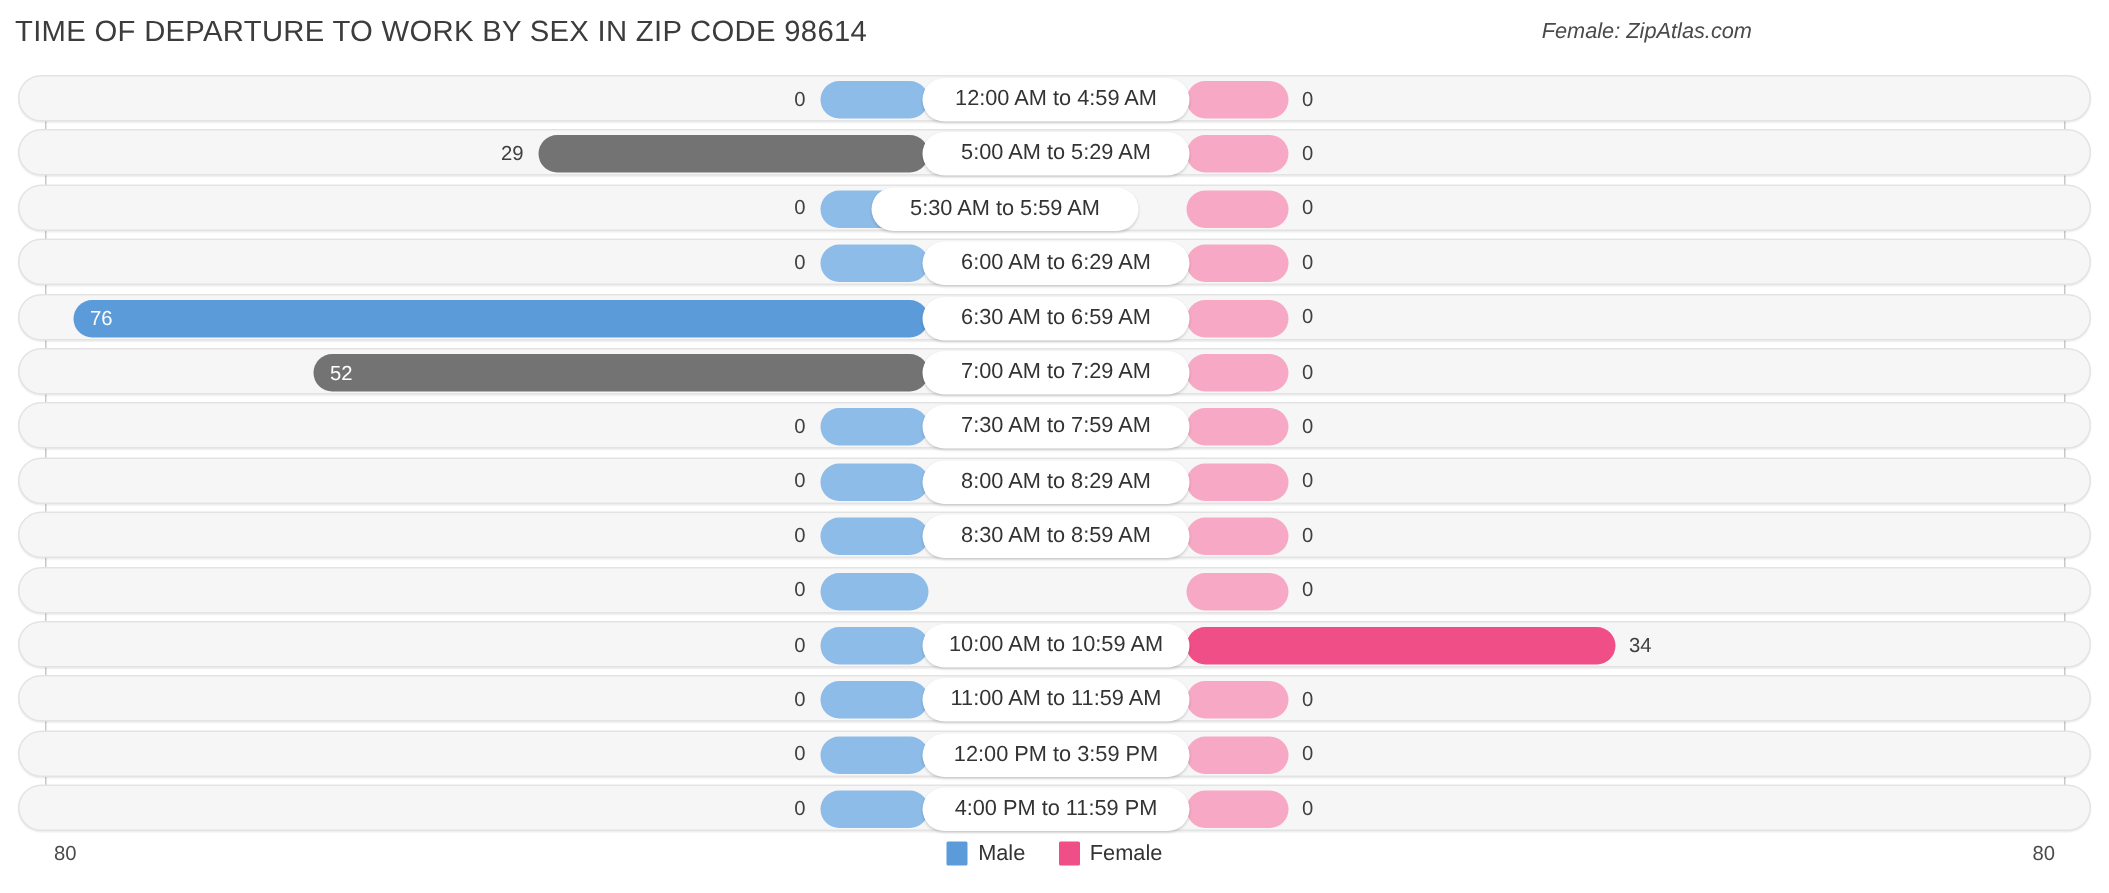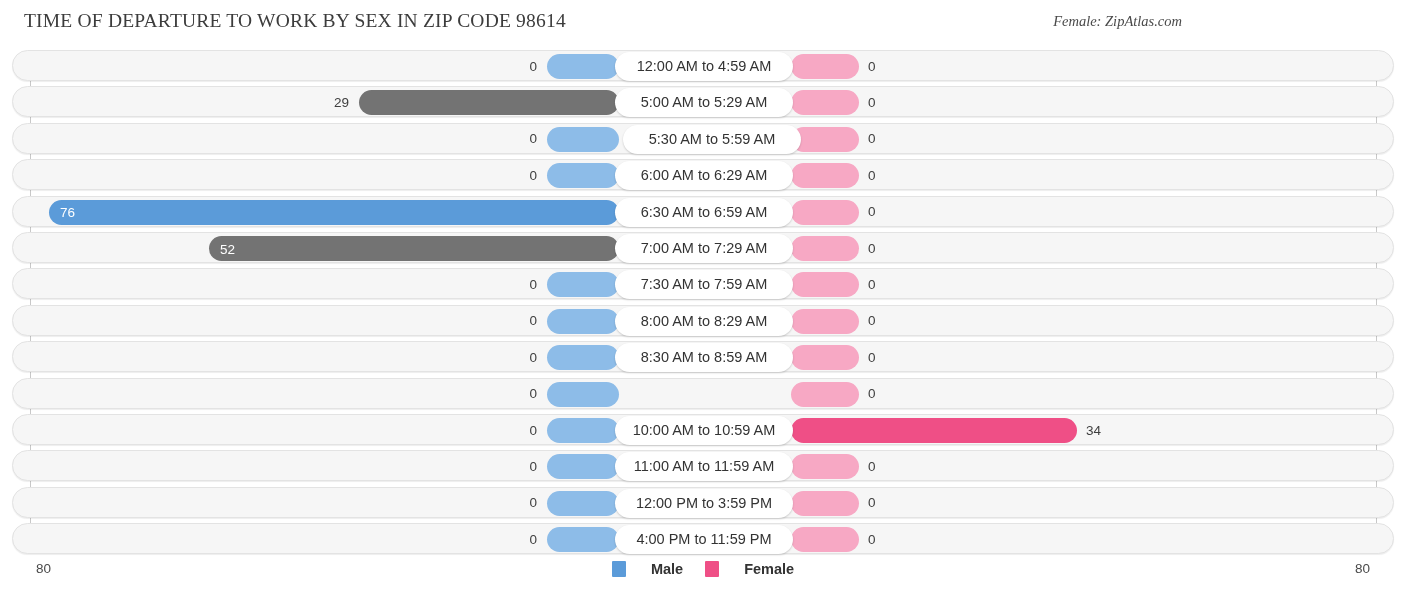--- a/index.html
+++ b/index.html
@@ -12,24 +12,23 @@
     height: 595px;
     font-family: "Liberation Sans", sans-serif;
     color: #2b2b2b;
     overflow: hidden;
     position: relative;
   }
 
   
   .header {
     position: absolute;
-    left: 14px; top: 0;
+    left: 0; top: 0;
     width: 1178px;
     height: 46px;
-    font-family: Liberation Serif, serif;
   }
   .chart-title {
     position: absolute;
     left: 10px;
     top: 10px;
     font-size: 19.5px;
     letter-spacing: .2px;
     color: #3c3c3c;
     white-space: nowrap;
   }
@@ -144,22 +143,21 @@
     top: 10px;
     width: 1406px;
     display: flex;
     justify-content: center;
     align-items: center;
     gap: 22px;
   }
   .legend-item {
     display: flex;
     align-items: flex-end;
-    gap: 25px;
-    font-weight: bold;
+    gap: 7px;
   }
   .swatch {
     width: 14px;
     height: 16px;
     border-radius: 1px;
   }
   .legend-label {
     font-size: 14.5px;
     color: #333333;
   }
@@ -187,21 +185,21 @@
       <div class="bar female " style="width: 68px; left: 778px;"></div>
       <div class="val left" style="right: 1044px;">29</div>
       <div class="val right" style="left: 855px;">0</div>
       <div class="cat-pill" style="left: 602px; width: 178px;">5:00 AM to 5:29 AM</div>
     </div>
     <div class="row" style="top: 76.8px;">
       <div class="bar male " style="width: 72px; left: 534px;"></div>
       <div class="bar female " style="width: 68px; left: 778px;"></div>
       <div class="val left" style="right: 856px;">0</div>
       <div class="val right" style="left: 855px;">0</div>
-      <div class="cat-pill" style="left: 610px; width: 178px;">5:30 AM to 5:59 AM</div>
+      <div class="cat-pill" style="left: 568px; width: 178px;">5:30 AM to 5:59 AM</div>
     </div>
     <div class="row" style="top: 113.2px;">
       <div class="bar male " style="width: 72px; left: 534px;"></div>
       <div class="bar female " style="width: 68px; left: 778px;"></div>
       <div class="val left" style="right: 856px;">0</div>
       <div class="val right" style="left: 855px;">0</div>
       <div class="cat-pill" style="left: 602px; width: 178px;">6:00 AM to 6:29 AM</div>
     </div>
     <div class="row" style="top: 149.6px;">
       <div class="bar male v2" style="width: 570px; left: 36px;">

